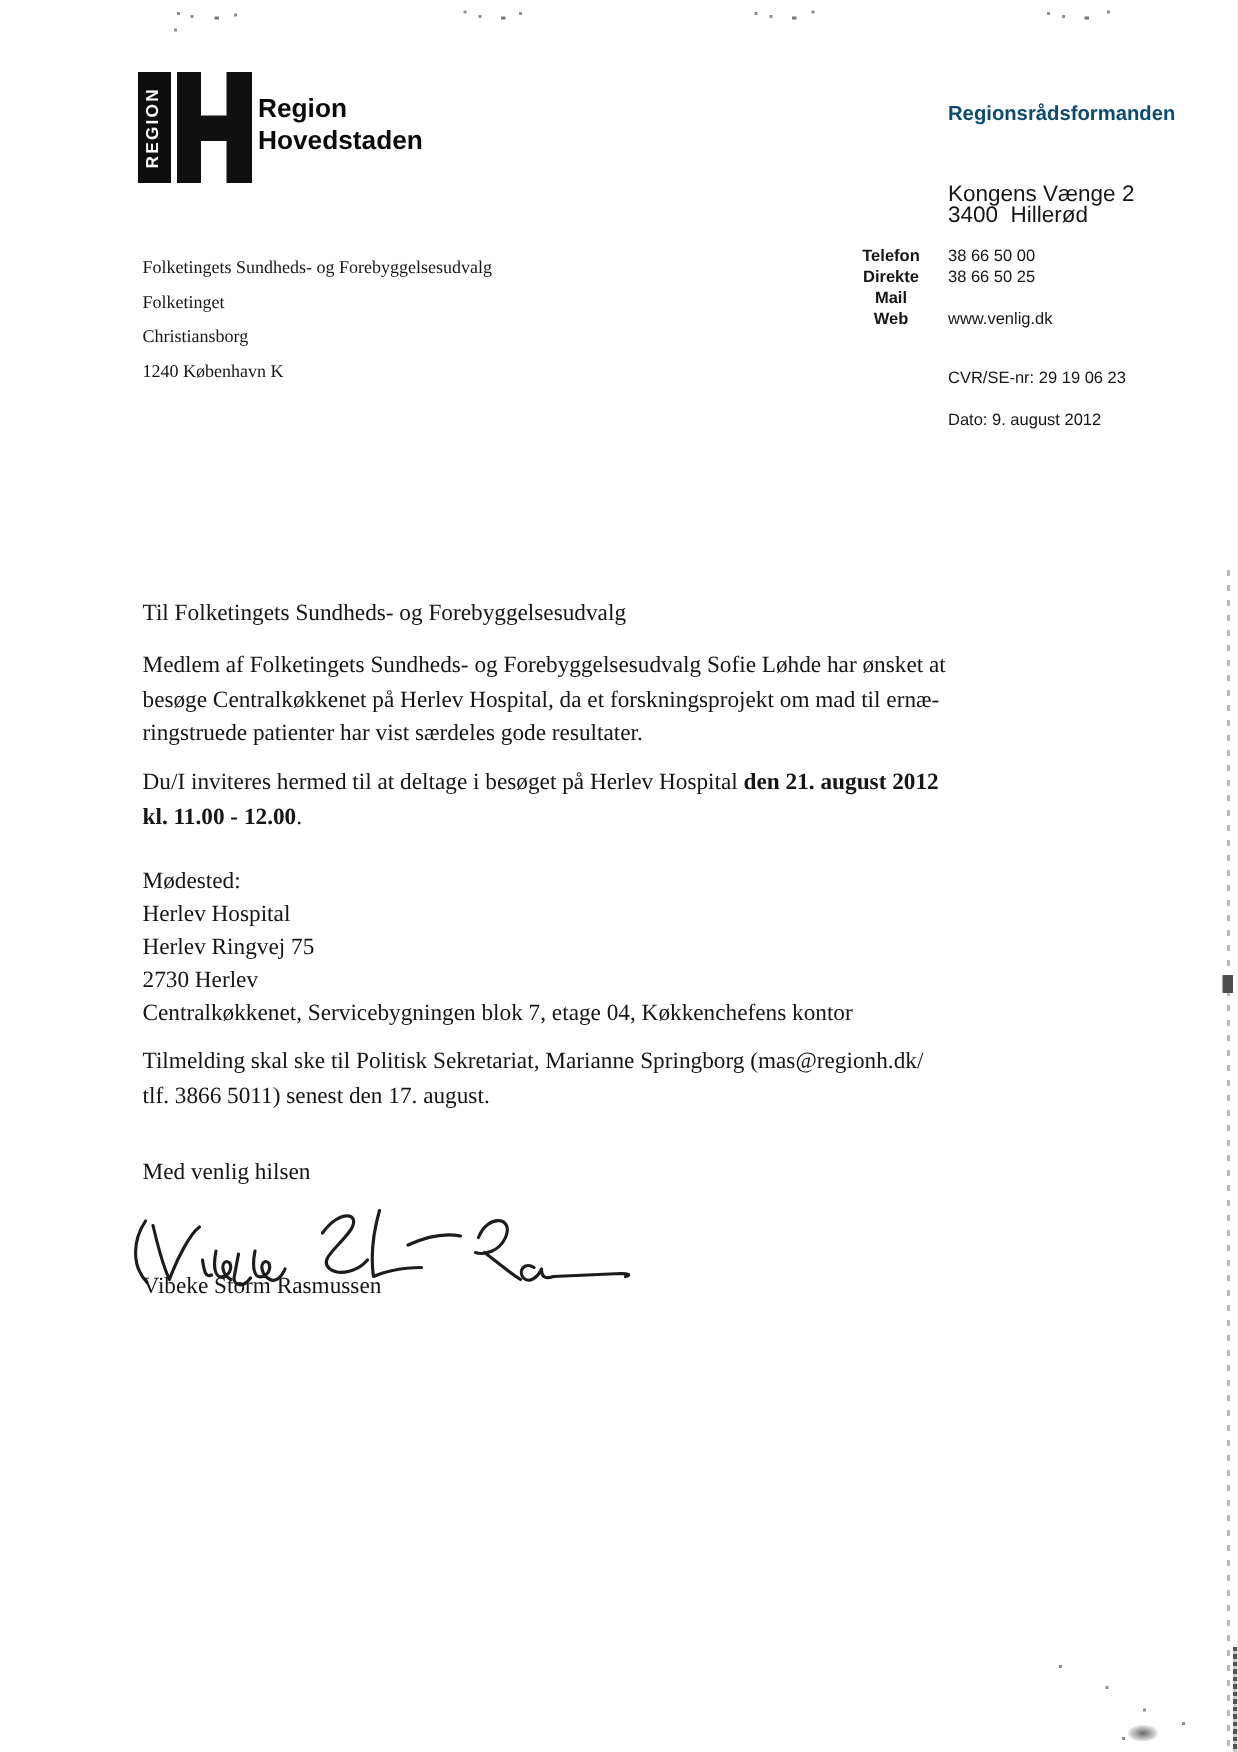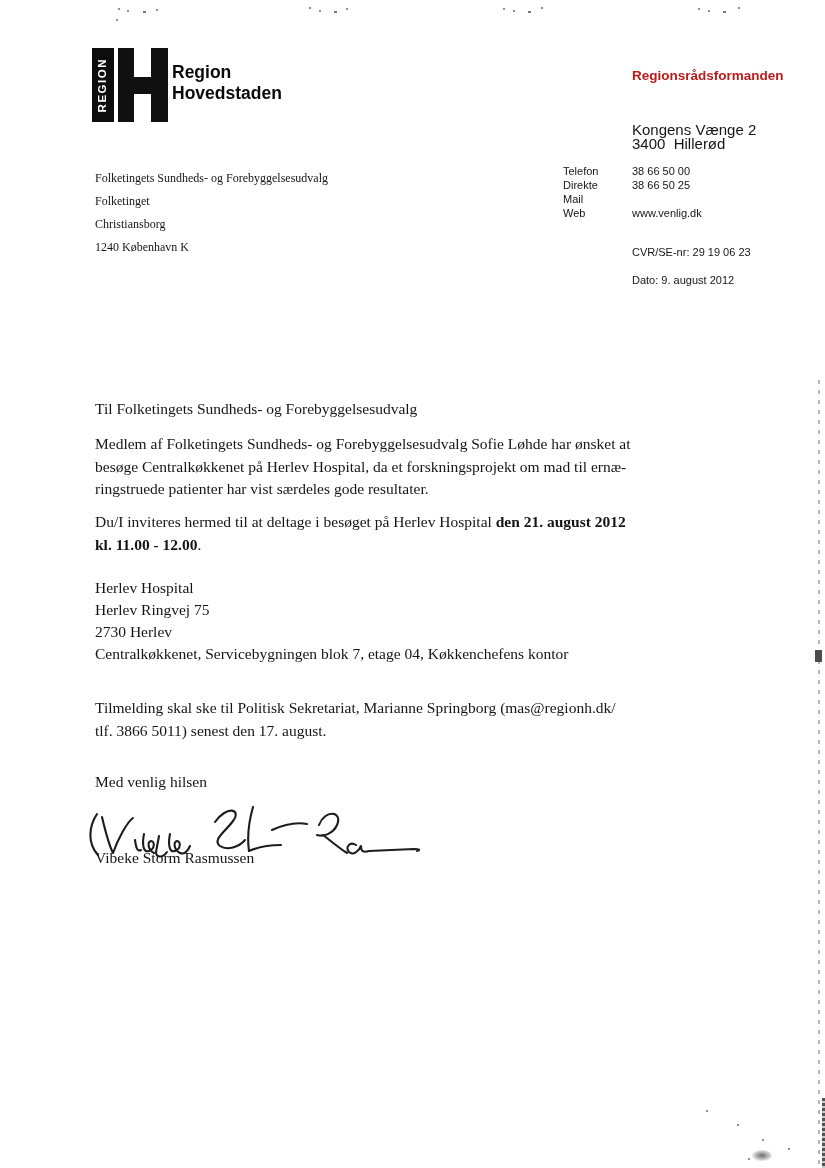--- a/index.html
+++ b/index.html
@@ -24,35 +24,35 @@
   }
   .logo-h{margin-left:4px;width:50px;height:74px;}
   .org-name{
     position:absolute;left:172px;top:62px;
     font-family:"Liberation Sans",sans-serif;
     font-weight:bold;font-size:17.5px;line-height:20.5px;color:#0a0a0a;
   }
   .dept{
     position:absolute;left:632px;top:68px;
     font-family:"Liberation Sans",sans-serif;
-    font-weight:bold;font-size:13.5px;color:#b91c1c;
+    font-weight:bold;font-size:13.5px;color:#0c4a6e;
   }
   
   .sender-address{
     position:absolute;left:632px;top:123px;
     font-family:"Liberation Sans",sans-serif;
     font-size:15px;line-height:13.5px;white-space:pre-wrap;
   }
   .contact-grid{
     position:absolute;left:563px;top:164px;
     font-family:"Liberation Sans",sans-serif;
     font-size:11px;line-height:14px;
   }
   .contact-row{display:flex;}
-  .contact-label{width:62px;text-align:left;font-weight:normal;padding-right:7px;}
+  .contact-label{width:62px;text-align:center;font-weight:bold;padding-right:7px;}
   .contact-value{width:172px;white-space:pre-wrap;}
   .cvr{
     position:absolute;left:632px;top:246px;
     font-family:"Liberation Sans",sans-serif;font-size:11px;
   }
   .dato{
     position:absolute;left:632px;top:274px;
     font-family:"Liberation Sans",sans-serif;font-size:11px;
   }
   
@@ -168,20 +168,21 @@
     <div>1240 København K</div>
   </div>
 
   <div class="bodytext salutation">Til Folketingets Sundheds- og Forebyggelsesudvalg</div>
   <div class="bodytext para1">Medlem af Folketingets Sundheds- og Forebyggelsesudvalg Sofie Løhde har ønsket at
 besøge Centralkøkkenet på Herlev Hospital, da et forskningsprojekt om mad til ernæ-
 ringstruede patienter har vist særdeles gode resultater.</div>
   <div class="bodytext para2"><span>Du/I inviteres hermed til at deltage i besøget på Herlev Hospital </span><b>den 21. august 2012
 kl. 11.00 - 12.00</b><span>.</span></div>
   <div class="meeting">
+    <div>Mødested:</div>
     <div>Herlev Hospital</div>
     <div>Herlev Ringvej 75</div>
     <div>2730 Herlev</div>
     <div>Centralkøkkenet, Servicebygningen blok 7, etage 04, Køkkenchefens kontor</div>
   </div>
   <div class="bodytext para3">Tilmelding skal ske til Politisk Sekretariat, Marianne Springborg (mas@regionh.dk/
 tlf. 3866 5011) senest den 17. august.</div>
   <div class="bodytext closing">Med venlig hilsen</div>
 
   <div class="signature-svg">

